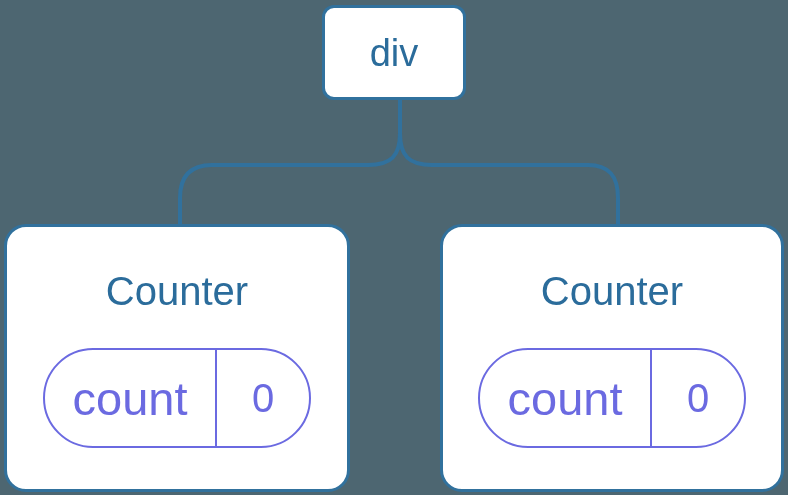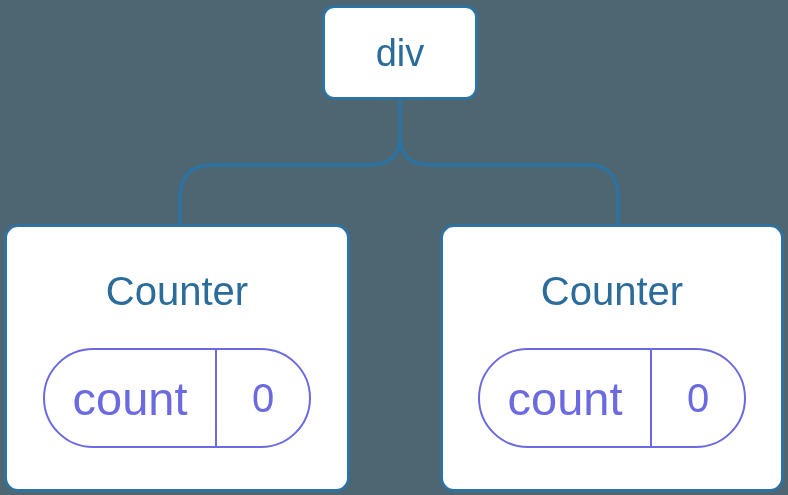--- a/index.html
+++ b/index.html
@@ -28,41 +28,41 @@
   }
   .conn {
     fill: none;
     stroke: var(--stroke-blue);
     stroke-width: 4;
     stroke-linecap: butt;
   }
   .root-node {
     position: absolute;
     left: 322px; top: 5px;
-    width: 156px; height: 95px;
+    width: 144px; height: 95px;
     background: var(--card-bg);
     border: 3.5px solid var(--stroke-blue);
     border-radius: 12px;
     display: flex;
     align-items: center;
     justify-content: center;
   }
   .node-label {
     color: var(--text-blue);
     font-size: 38px;
     font-weight: 500;
     line-height: 1;
   }
   .card {
     position: absolute;
     top: 224px;
     height: 268px;
     background: var(--card-bg);
     border: 3px solid var(--stroke-blue);
-    border-radius: 14px;
+    border-radius: 22px;
     display: flex;
     flex-direction: column;
     align-items: center;
   }
   .card-left  { left: 4px;   width: 346px; }
   .card-right { left: 440px; width: 344px; }
   .card-title {
     margin-top: 44px;
     color: var(--text-blue);
     font-size: 40px;

